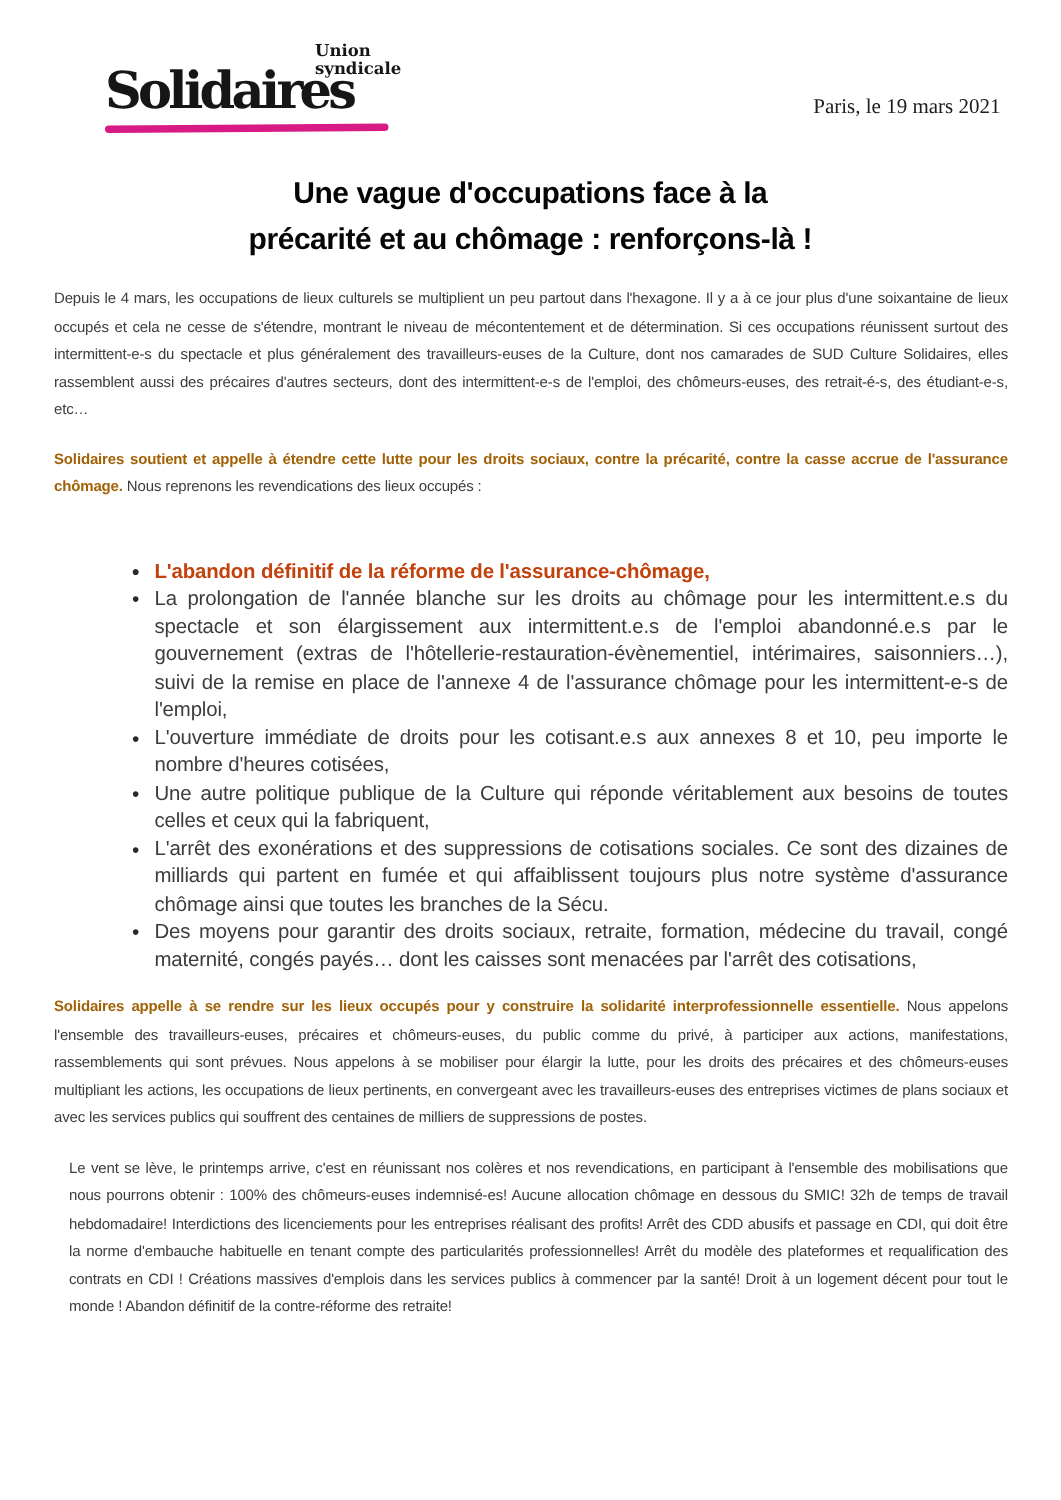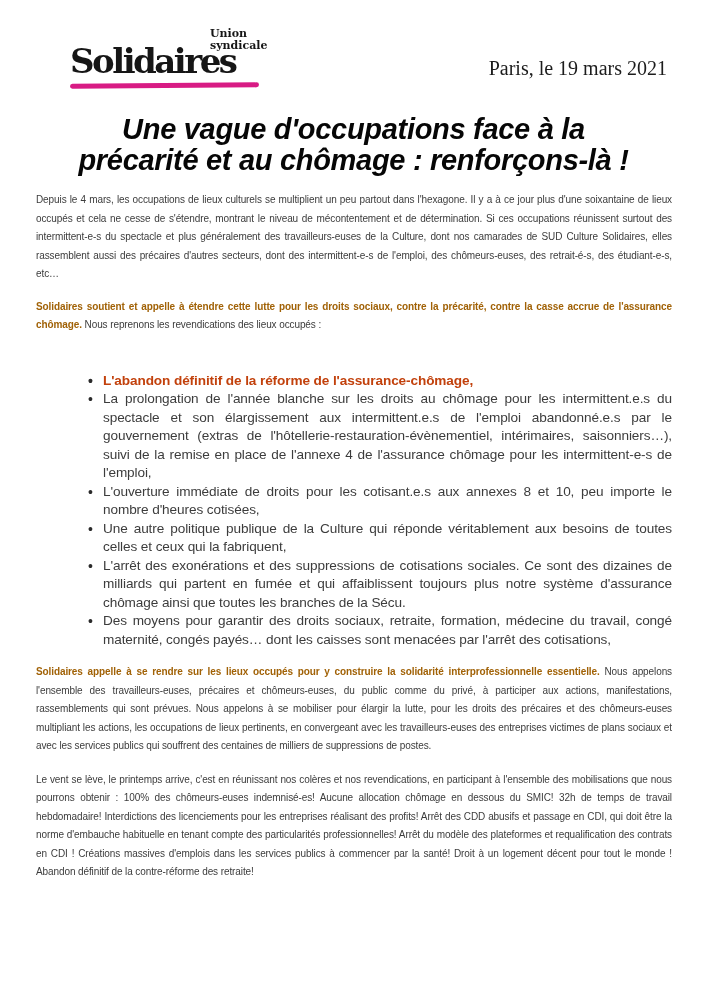--- a/index.html
+++ b/index.html
@@ -23,28 +23,28 @@
   .logo-tagline{
     position:absolute;top:-1px;left:140px;
     font-family:"DejaVu Serif",serif;font-weight:bold;
     font-size:11px;line-height:11.5px;color:#161616;white-space:nowrap;
   }
   .logo-underline{
     height:5px;width:189px;background:#d81b84;border-radius:3px;
     margin-top:2px;transform:rotate(-0.4deg);
   }
   .date{
-    font-family:"Liberation Serif",serif;font-size:20px;color:#1c1c1c;
+    font-family:"Liberation Serif",serif;font-size:14px;color:#1c1c1c;
     margin-bottom:8px;
   }
 
   
   .title{
     margin-top:26px;text-align:center;font-weight:bold;
-    font-size:29px;line-height:31px;letter-spacing:-0.3px;color:#060606;font-style:italic;
+    font-size:20px;line-height:31px;letter-spacing:-0.3px;color:#060606;
   }
 
   
   .content{padding:0 35px 0 36px;}
   .para{
     font-size:10px;line-height:18.5px;color:#3c3c3c;
     text-align:justify;letter-spacing:-0.1px;
   }
   .intro{margin-top:15px;}
   .lead-pink{color:#a16207;font-weight:bold;}
@@ -55,21 +55,21 @@
   ul.demands-list li{
     position:relative;font-size:13.6px;line-height:18.5px;color:#3c3c3c;
     text-align:justify;letter-spacing:-0.1px;
   }
   ul.demands-list li::before{
     content:"\2022";position:absolute;left:-15px;top:0;color:#2a2a2a;
     font-size:14px;
   }
   ul.demands-list li.b-bold{font-weight:bold;color:#c2410c;margin-top:37px;}
   .solidarity{margin-top:14px;}
-  .mobilization{margin-top:15px;}
+  .mobilization{margin-top:15px;margin-left:10px;}
 </style>
 </head>
 <body>
 
 <div class="page">
 
   <div class="header">
     <div class="logo">
       <div class="logo-tagline">
         <span>Union</span><br>

